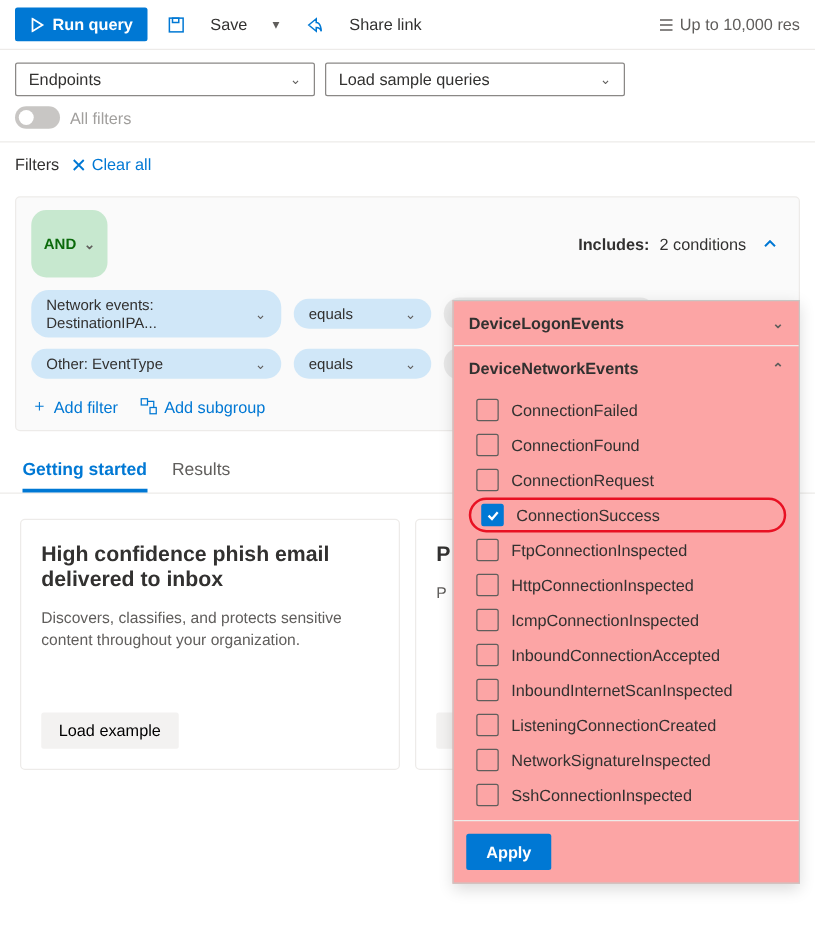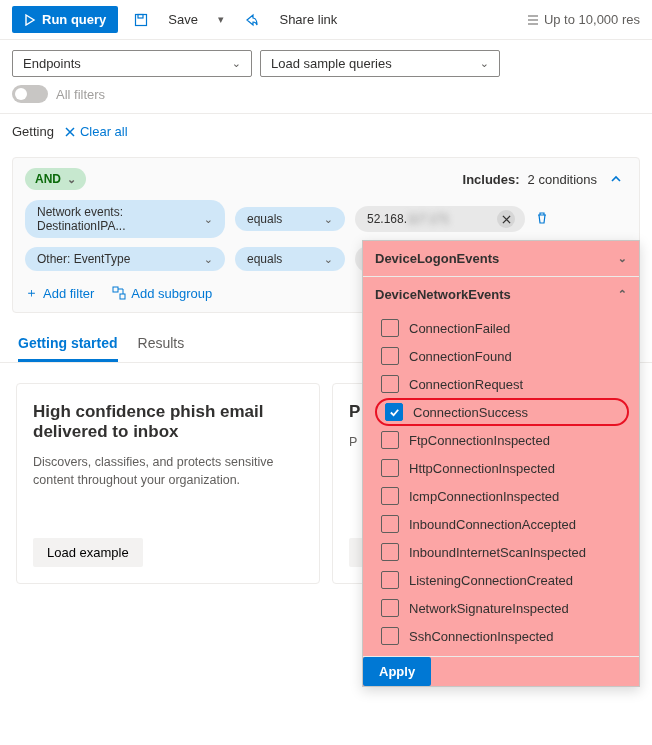--- a/index.html
+++ b/index.html
@@ -17,21 +17,21 @@
 .toggle { width: 36px; height: 18px; border-radius: 10px; background: #c8c6c4; position: relative; }
 .toggle::after { content: ""; position: absolute; width: 12px; height: 12px; border-radius: 50%; background: #fff; top: 3px; left: 3px; }
 
 .hr { border-top: 1px solid #edebe9; }
 
 .filters-hdr { display: flex; align-items: center; gap: 10px; padding: 10px 12px; }
 .clearall { display: flex; align-items: center; gap: 4px; color: #0078d4; cursor: pointer; border: none; background: none; font-size: 13px; }
 
 .fgroup { margin: 8px 12px 12px; border: 1px solid #edebe9; border-radius: 4px; background: #fafafa; padding: 10px 12px; }
 .fg-top { display: flex; align-items: center; justify-content: space-between; margin-bottom: 10px; }
-.and-pill { background: #c7e8cf; color: #0b6a0b; font-weight: 600; padding: 4px 10px; border-radius: 12px; display: flex; align-items: center; gap: 6px; font-size: 12px; }
+.and-pill { background: #c7e8cf; color: #0b6a0b; font-weight: 600; padding: 20px 10px; border-radius: 12px; display: flex; align-items: center; gap: 6px; font-size: 12px; }
 .fg-summary { display: flex; align-items: center; gap: 8px; color: #323130; }
 .chev-circle { width: 22px; height: 22px; border-radius: 50%; display: flex; align-items: center; justify-content: center; color: #0078d4; cursor: pointer; }
 
 .frow { display: flex; align-items: center; gap: 10px; margin-bottom: 8px; }
 .fpill { background: #d0e7f8; border-radius: 14px; padding: 5px 12px; font-size: 12px; color: #323130; display: flex; align-items: center; justify-content: space-between; }
 .fpill.field { width: 200px; }
 .fpill.op { width: 110px; }
 .fval { background: #e8e8e8; border-radius: 14px; padding: 4px 10px 4px 12px; font-size: 12px; display: flex; align-items: center; justify-content: space-between; width: 170px; color: #323130; }
 .fval .x { width: 18px; height: 18px; border-radius: 50%; background: #d6d6d6; display: flex; align-items: center; justify-content: center; cursor: pointer; margin-left: 8px; }
 .trash { color: #0078d4; cursor: pointer; }
@@ -52,21 +52,21 @@
 
 .dropdown { position: absolute; right: 12px; top: 240px; width: 278px; background: #fca5a5; border: 1px solid #c8c6c4; box-shadow: 0 4px 12px rgba(0,0,0,0.15); z-index: 10; }
 .dd-body { max-height: 430px; overflow-y: auto; }
 .dd-group { display: flex; align-items: center; justify-content: space-between; padding: 10px 12px; font-weight: 600; cursor: pointer; border-top: 1px solid #edebe9; }
 .dd-group:first-child { border-top: none; }
 .dd-items { padding: 2px 0 6px 8px; }
 .dd-item { display: flex; align-items: center; gap: 10px; padding: 5px 10px; font-size: 13px; cursor: pointer; }
 .cbx { width: 18px; height: 18px; border: 1px solid #605e5c; border-radius: 2px; display: flex; align-items: center; justify-content: center; flex-shrink: 0; }
 .cbx.checked { background: #0078d4; border-color: #0078d4; color: #fff; }
 .highlight { border: 2.5px solid #e81123; border-radius: 14px; padding: 3px 8px !important; margin: 0 6px 0 4px; width: calc(100% - 14px); }
-.dd-footer { border-top: 1px solid #edebe9; }
+.dd-footer { padding: 10px; border-top: 1px solid #edebe9; }
 .apply-btn { background: #0078d4; color: #fff; border: none; padding: 7px 16px; font-size: 13px; font-weight: 600; cursor: pointer; border-radius: 2px; }
 
 .chev { font-size: 11px; color: #605e5c; }
 svg { flex-shrink: 0; }
 
 
 .dd-body::-webkit-scrollbar { width: 8px; }
 .dd-body::-webkit-scrollbar-thumb { background: #c8c6c4; border-radius: 4px; }
 .dd-body::-webkit-scrollbar-track { background: #f3f2f1; }
 
@@ -116,21 +116,21 @@
 </div>
 
 <div class="allf-row">
   <div class="toggle"></div>
   <span>All filters</span>
 </div>
 
 <div class="hr"></div>
 
 <div class="filters-hdr">
-  <span>Getting</span>
+  <span>Filters</span>
   <button class="clearall">
     <svg width="12" height="12" viewBox="0 0 12 12">
         <path d="M2 2 L10 10 M10 2 L2 10" stroke="#0078d4" stroke-width="1.5"></path>
       </svg>
     <span>Clear all</span>
   </button>
 </div>
 
 <div class="fgroup">
   <div class="fg-top">

